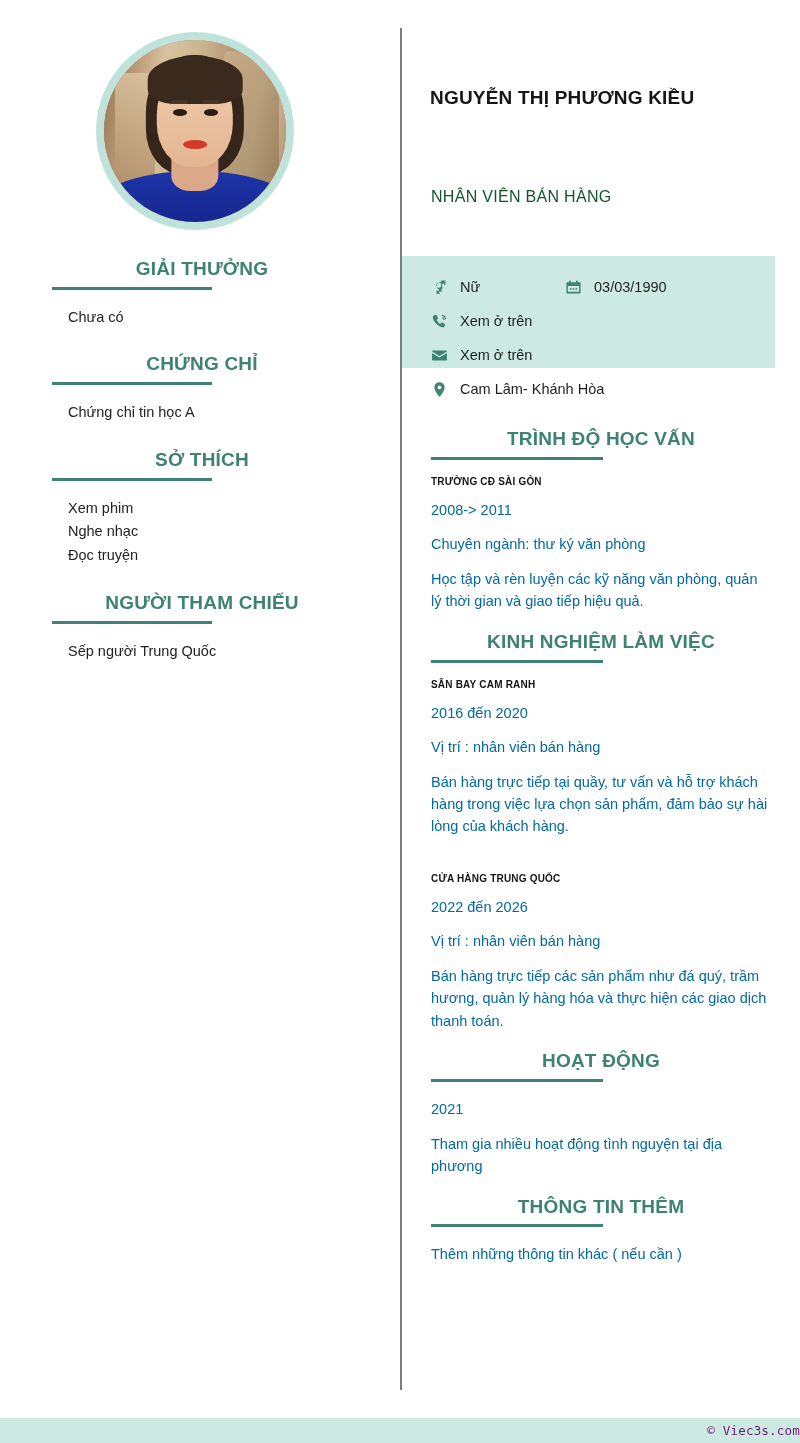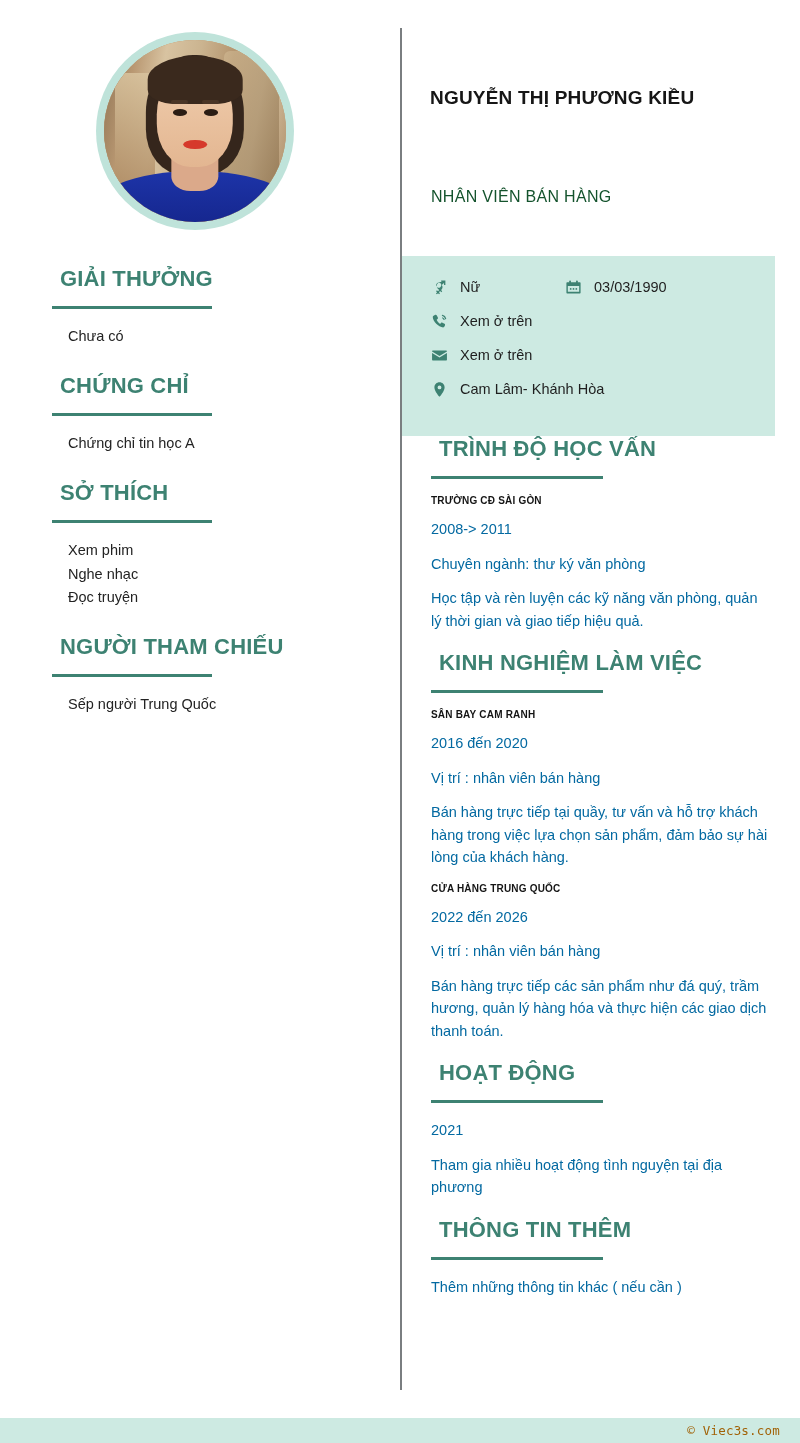--- a/index.html
+++ b/index.html
@@ -175,27 +175,28 @@
     top: 55%;
     transform: translateX(-50%);
     width: 13%;
     height: 5%;
     background: #d6392b;
     border-radius: 50%;
   }
 
   
   .sec-head {
-    font-size: 22px;
+    font-size: 19px;
     font-weight: bold;
     letter-spacing: .2px;
     color: #3d8272;
-    margin: 8px;
+    margin: 0;
     padding: 0 0 7px 0;
     line-height: 1.15;
+    text-align: center;
   }
   .sec-rule {
     height: 3px;
     background: #3d8272;
     margin: 0 0 13px 0;
   }
   .sec-rule.w-left { width: 160px; }
 
   
   .left-sections {
@@ -238,21 +239,21 @@
     color: #14532d;
     margin: 0;
   }
 
   
   .contact {
     position: absolute;
     left: 0;
     top: 256px;
     width: 373px;
-    height: 180px;
+    height: 112px;
     background: #cdeae2;
     box-sizing: border-box;
     padding: 14px 0 0 28px;
   }
   .c-row {
     display: flex;
     align-items: center;
     height: 34px;
   }
   .c-item {
@@ -278,21 +279,21 @@
 
   
   .right-sections {
     position: absolute;
     left: 29px;
     top: 428px;
     width: 340px;
   }
   .r-block { margin-bottom: 18px; }
   .r-rule { height: 3px; background: #3d8272; width: 172px; margin: 0 0 16px 0; }
-  .entry { margin-bottom: 14px; }
+  .entry { margin-bottom: 35px; }
   .entry:last-child { margin-bottom: 0; }
   .entry-title {
     font-size: 10px;
     font-weight: bold;
     color: #141414;
     margin: 0 0 12px 0;
     letter-spacing: .2px;
   }
   .entry-line {
     font-size: 14.5px;
@@ -310,22 +311,21 @@
     width: 800px;
     height: 25px;
     background: #cdeae2;
     display: flex;
     align-items: center;
     justify-content: flex-end;
   }
   .footer-text {
     font-family: "DejaVu Sans Mono", monospace;
     font-size: 12.5px;
-    color: #a16207;
-    padding-right: 20px;
+    color: #701a75;
     letter-spacing: .2px;
   }
 </style>
 </head>
 <body>
 
 <div class="page">
 
   <div class="divider"></div>
 

